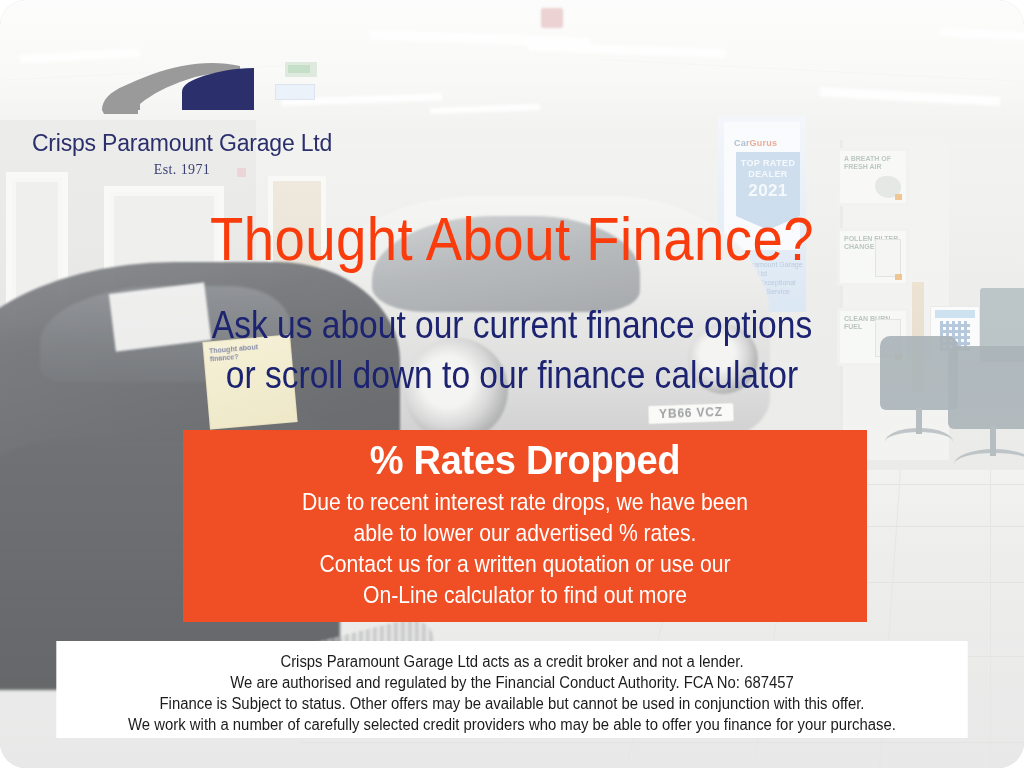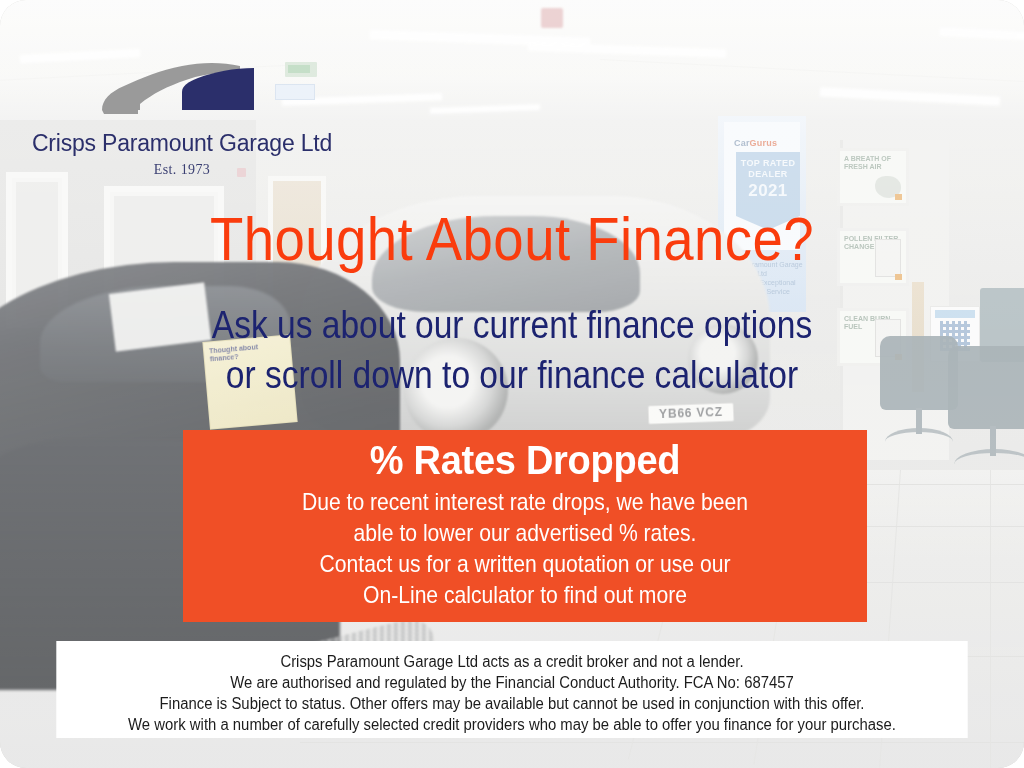--- a/index.html
+++ b/index.html
@@ -602,21 +602,21 @@
 
     <div class="logo-block">
       <div class="logo-mark">
         <svg viewBox="0 0 176 72" width="176" height="72" aria-hidden="true">
           <path d="M8 58 C8 48, 16 40, 30 34 C48 26, 66 18, 88 14 C108 10, 128 10, 146 14 L146 22 C126 20, 108 22, 92 28 C74 34, 58 42, 46 52 L46 58 Z" fill="#9a9a9a"></path>
           <path d="M88 58 L88 40 C88 34, 94 30, 104 26 C120 20, 140 16, 160 16 L160 58 Z" fill="#2b2f6b"></path>
           <path d="M8 58 L44 58 L44 62 L10 62 Z" fill="#9a9a9a"></path>
         </svg>
       </div>
       <div class="logo-name">Crisps Paramount Garage Ltd</div>
-      <div class="logo-est">Est. 1973</div>
+      <div class="logo-est">Est. 1971</div>
     </div>
 
     <div class="headline">Thought About Finance?</div>
 
     <div class="subhead">
       <div>Ask us about our current finance options</div>
       <div>or scroll down to our finance calculator</div>
     </div>
 
     <div class="panel">

